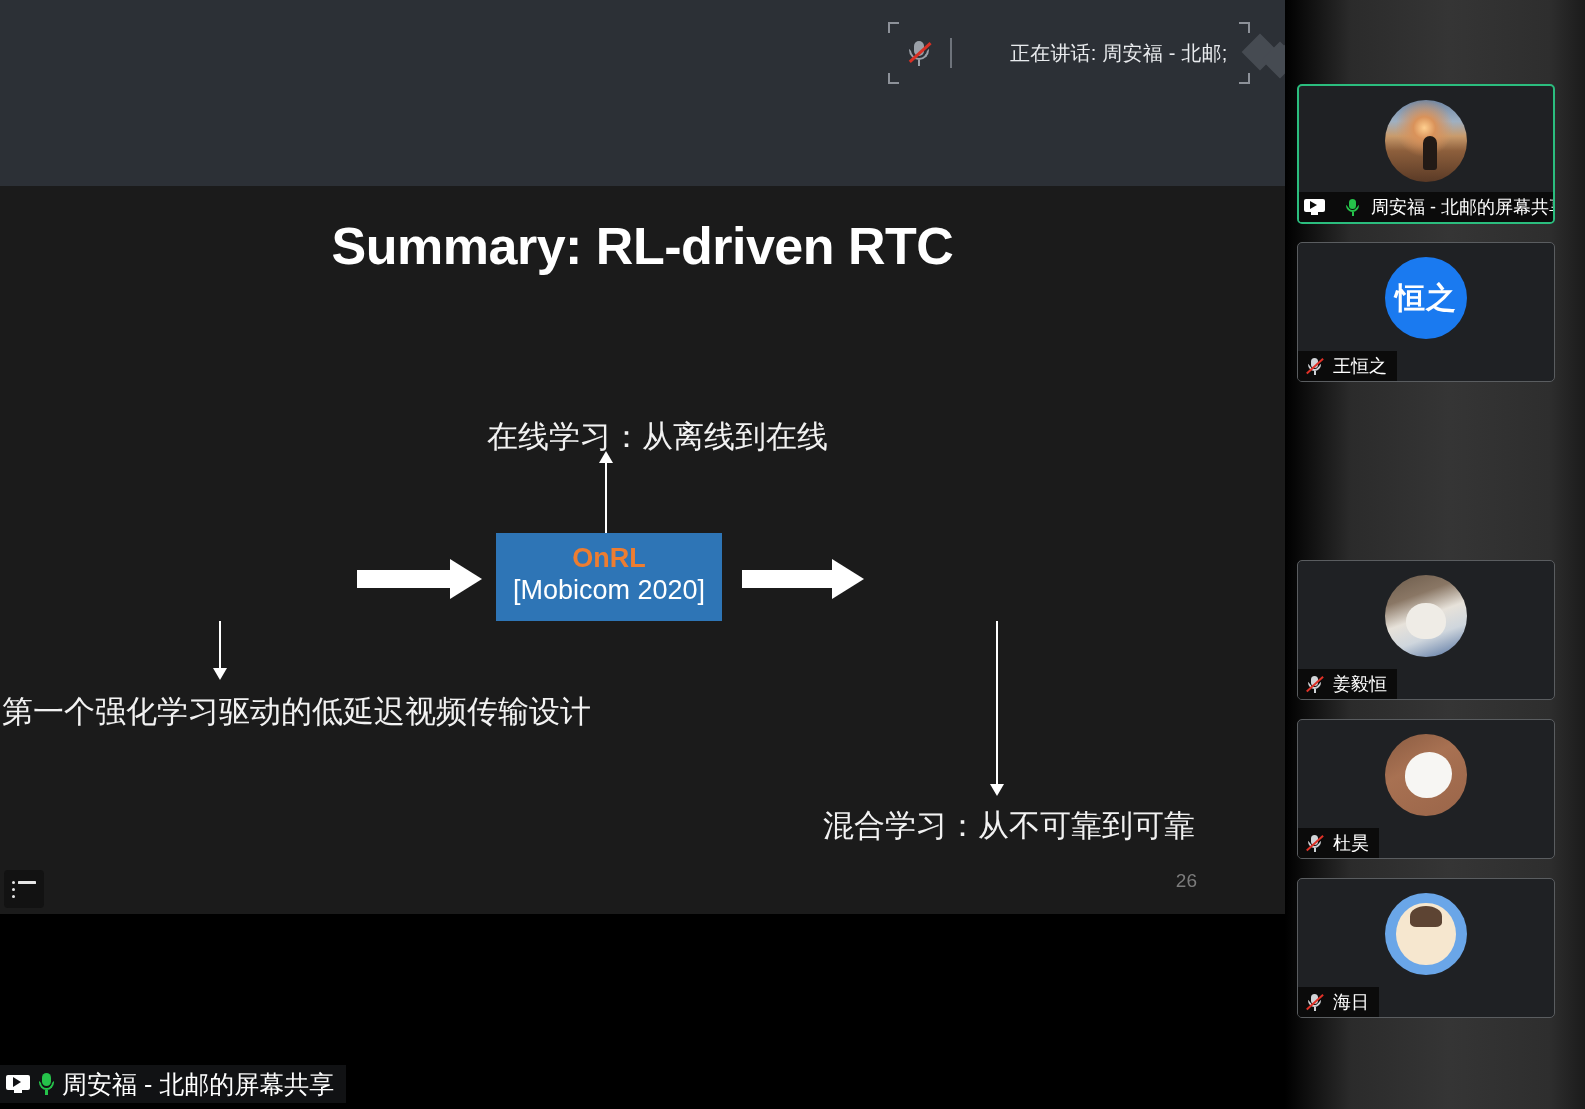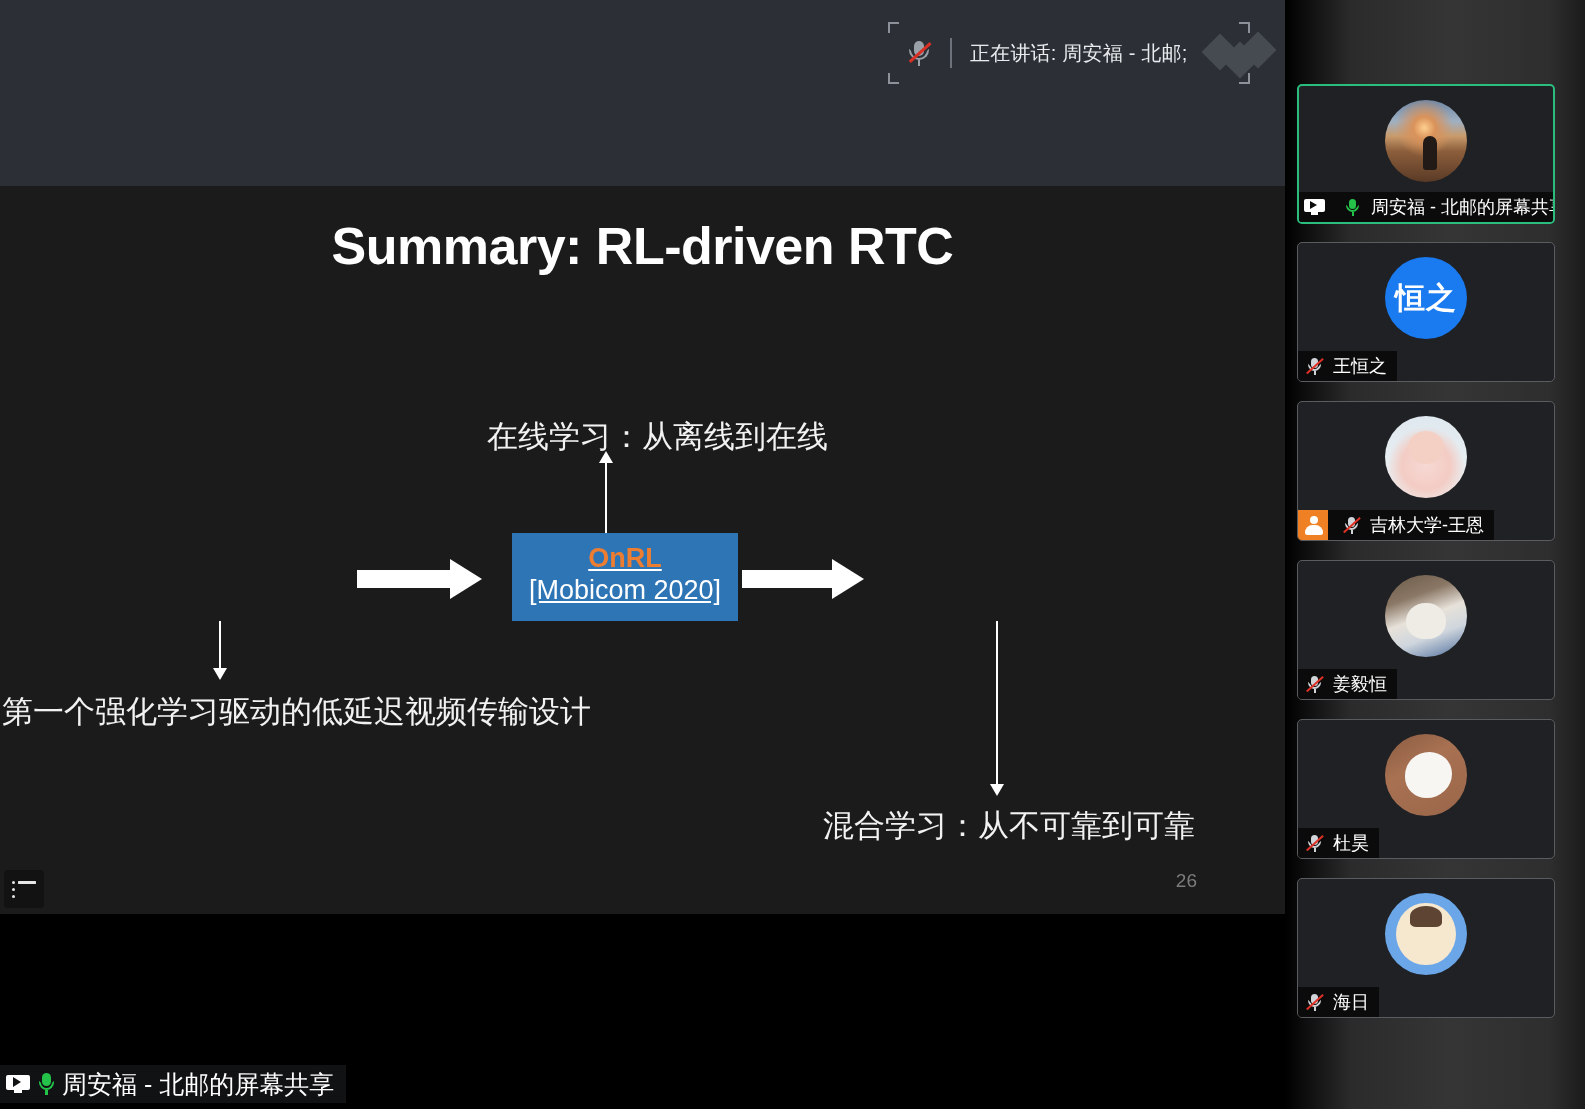--- a/index.html
+++ b/index.html
@@ -87,20 +87,21 @@
     height: 30px;
     background: #6e737b;
     margin: 0 18px 0 16px;
     flex: 0 0 auto;
   }
   .speaker-text {
     color: #e9ebee;
     font-size: 20px;
     white-space: nowrap;
     letter-spacing: .2px;
+    margin-left: 40px;
   }
   .chip-logo {
     position: relative;
     width: 72px; height: 40px;
     margin-left: 18px;
     flex: 0 0 auto;
     opacity: .55;
   }
   .chip-logo i {
     position: absolute;
@@ -149,21 +150,21 @@
     font-weight: bold;
     font-size: 27px;
   }
   .node .ref {
     display: block;
     color: #ffffff;
     font-size: 27px;
   }
 
   .node-concerto { left: 113px; top: 347px; width: 215px; height: 88px; }
-  .node-onrl     { left: 512px; top: 347px; width: 226px; height: 88px; text-decoration: underline; }
+  .node-onrl     { left: 496px; top: 347px; width: 226px; height: 88px; }
   .node-loki     { left: 885px; top: 347px; width: 213px; height: 88px; }
 
   
   .blockarrow { position: absolute; }
   .blockarrow .shaft {
     position: absolute;
     left: 0; top: 11px;
     height: 18px;
     background: #ffffff;
   }
@@ -662,38 +663,20 @@
         <span class="mic-mini">
           <span class="b"></span>
             <span class="a"></span>
             <span class="s"></span>
             <span class="x"></span>
         </span>
         <span class="nm">王恒之</span>
       </div>
     </div>
 
-    <div class="tile" style="top:401px">
-      <div class="avatar av-baby"></div>
-      <div class="tile-label">
-        <span class="badge-host">
-          <span class="person">
-              <span class="h"></span>
-              <span class="b"></span>
-            </span>
-        </span>
-        <span class="mic-mini">
-          <span class="b"></span>
-            <span class="a"></span>
-            <span class="s"></span>
-            <span class="x"></span>
-        </span>
-        <span class="nm">吉林大学-王恩</span>
-      </div>
-    </div>
 
     <div class="tile" style="top:719px">
       <div class="avatar av-dog"></div>
       <div class="tile-label">
         <span class="mic-mini">
           <span class="b"></span>
             <span class="a"></span>
             <span class="s"></span>
             <span class="x"></span>
         </span>

